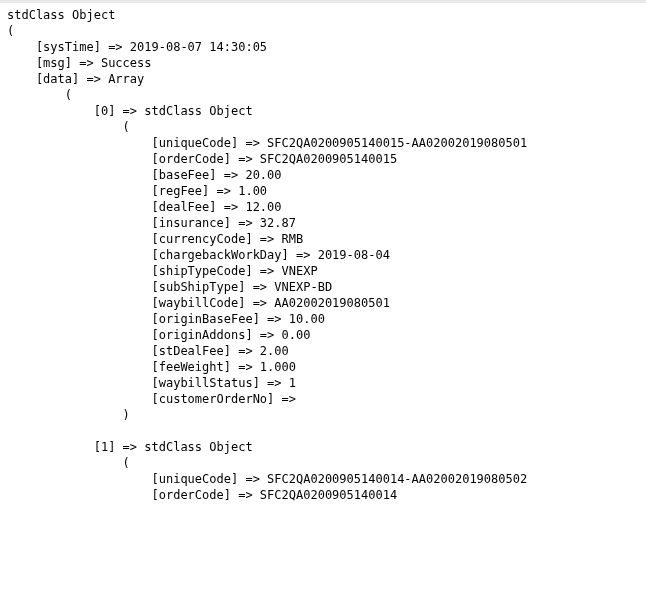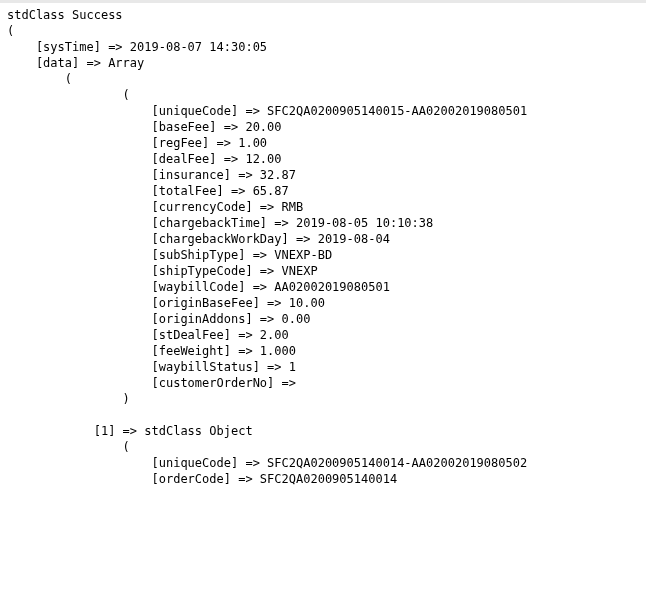--- a/index.html
+++ b/index.html
@@ -30,37 +30,38 @@
     height: 16px;
     line-height: 16px;
   }
 </style>
 </head>
 <body style="background: rgb(255, 255, 255);">
 
 <div class="viewport">
   <div class="top-strip" style="background: rgb(232, 232, 232);"></div>
   <div class="dump" id="dump" style="color: rgb(0, 0, 0);">
-      <div class="line">stdClass Success</div>
+      <div class="line">stdClass Object</div>
       <div class="line">(</div>
       <div class="line">    [sysTime] =&gt; 2019-08-07 14:30:05</div>
+      <div class="line">    [msg] =&gt; Success</div>
       <div class="line">    [data] =&gt; Array</div>
       <div class="line">        (</div>
+      <div class="line">            [0] =&gt; stdClass Object</div>
       <div class="line">                (</div>
       <div class="line">                    [uniqueCode] =&gt; SFC2QA0200905140015-AA02002019080501</div>
+      <div class="line">                    [orderCode] =&gt; SFC2QA0200905140015</div>
       <div class="line">                    [baseFee] =&gt; 20.00</div>
       <div class="line">                    [regFee] =&gt; 1.00</div>
       <div class="line">                    [dealFee] =&gt; 12.00</div>
       <div class="line">                    [insurance] =&gt; 32.87</div>
-      <div class="line">                    [totalFee] =&gt; 65.87</div>
       <div class="line">                    [currencyCode] =&gt; RMB</div>
-      <div class="line">                    [chargebackTime] =&gt; 2019-08-05 10:10:38</div>
       <div class="line">                    [chargebackWorkDay] =&gt; 2019-08-04</div>
+      <div class="line">                    [shipTypeCode] =&gt; VNEXP</div>
       <div class="line">                    [subShipType] =&gt; VNEXP-BD</div>
-      <div class="line">                    [shipTypeCode] =&gt; VNEXP</div>
       <div class="line">                    [waybillCode] =&gt; AA02002019080501</div>
       <div class="line">                    [originBaseFee] =&gt; 10.00</div>
       <div class="line">                    [originAddons] =&gt; 0.00</div>
       <div class="line">                    [stDealFee] =&gt; 2.00</div>
       <div class="line">                    [feeWeight] =&gt; 1.000</div>
       <div class="line">                    [waybillStatus] =&gt; 1</div>
       <div class="line">                    [customerOrderNo] =&gt; </div>
       <div class="line">                )</div>
       <div class="line"></div>
       <div class="line">            [1] =&gt; stdClass Object</div>

